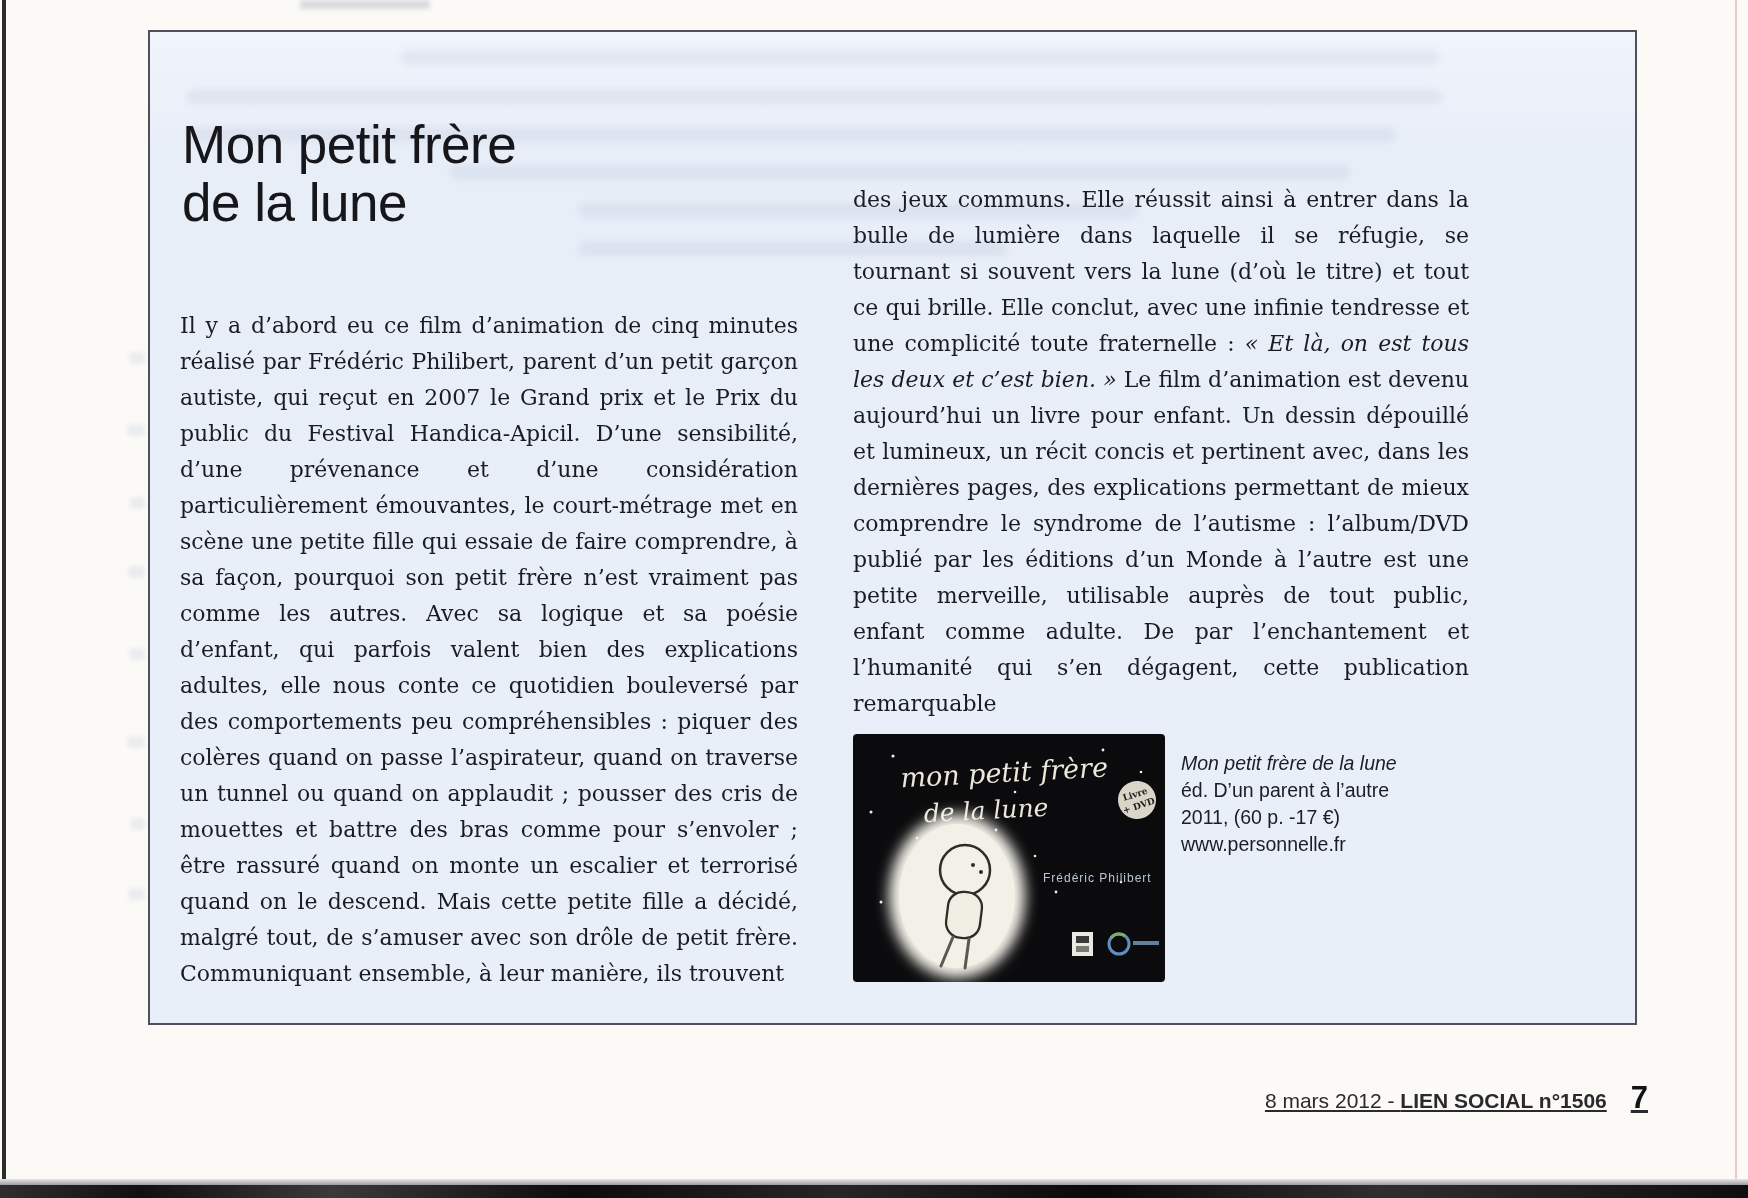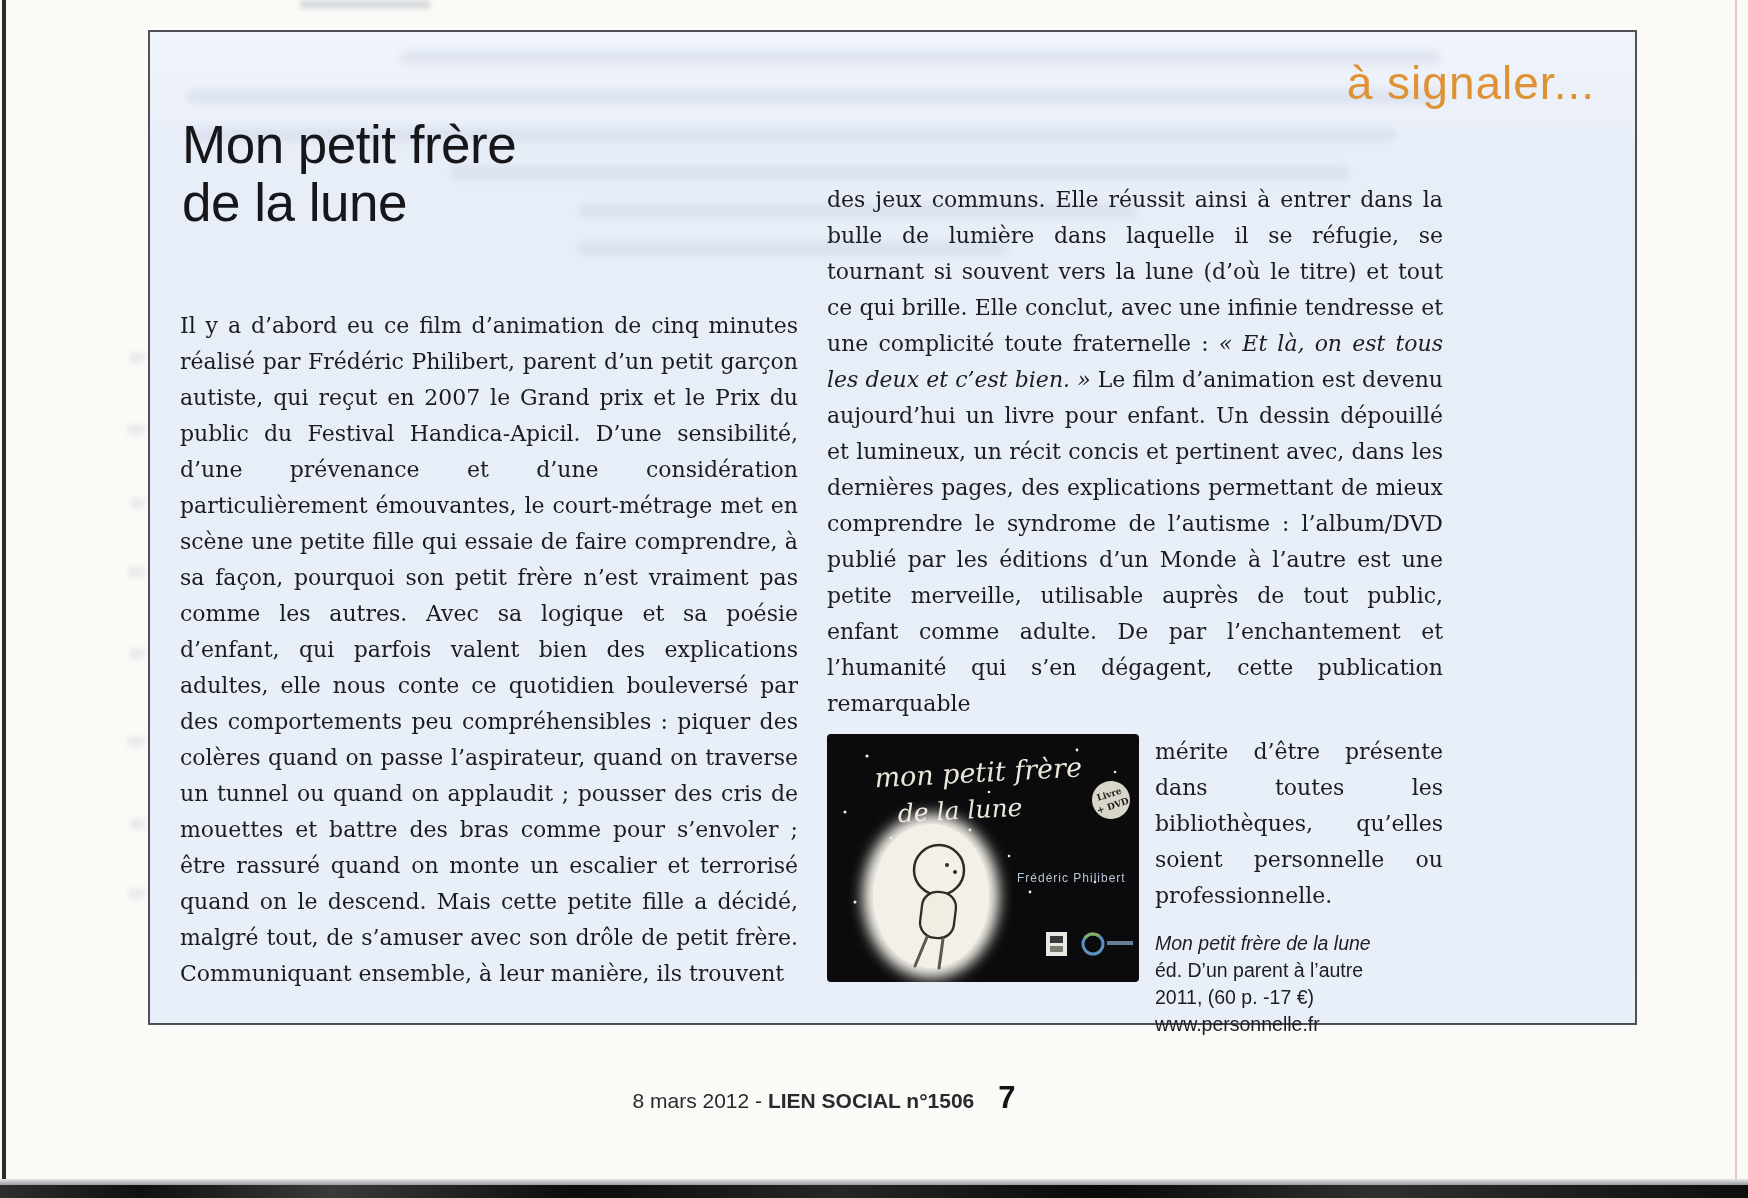--- a/index.html
+++ b/index.html
@@ -42,38 +42,38 @@
     position:absolute; left:32px; top:84px;
     font-size:53px; line-height:1.10; letter-spacing:-0.5px;
     color:#17171b; white-space:pre-line;
   }
 
   .col {
     font-family:"DejaVu Serif", serif;
     font-size:22px; line-height:36px; text-align:justify; color:#1b1b22;
   }
   .col-left  { position:absolute; left:30px;  top:276px; width:618px; }
-  .col-right { position:absolute; left:677px; top:150px; width:616px; }
+  .col-right { position:absolute; left:703px; top:150px; width:616px; }
   .quote-italic { font-style:italic; }
 
   .media-row { display:flex; gap:16px; margin-top:12px; }
   .book-cover { width:312px; height:248px; flex:0 0 auto; }
   .side-col { width:288px; }
 
   .book-details {
     margin-top:16px; text-align:left;
     font-family:"Liberation Sans", sans-serif;
     font-size:19.5px; line-height:27px; color:#1c1c24;
   }
   .bd-title { font-style:italic; }
 
   .page-footer {
     position:absolute; left:0; top:1080px; width:1648px;
-    display:flex; justify-content:center; align-items:baseline;
-    font-size:21px; color:#2a2a2e;
+    display:flex; justify-content:flex-end; align-items:baseline;
+    font-size:21px; color:#2a2a2e;text-decoration:underline;
   }
   .page-footer .mag { font-weight:bold; white-space:pre; }
   .page-footer .issue { white-space:pre; }
   .page-footer .page-num { font-weight:bold; font-size:31px; margin-left:24px; color:#141418; }
 </style>
 </head>
 <body>
 
 <div class="scan-left-line"></div>
 <div class="scan-right-line"></div>
@@ -90,21 +90,20 @@
 
 <div class="content-box">
 
   <div class="ghost" style="top:18px;  left:250px; width:1040px;"></div>
   <div class="ghost" style="top:57px;  left:36px;  width:1256px;"></div>
   <div class="ghost" style="top:95px;  left:36px;  width:1210px;"></div>
   <div class="ghost" style="top:133px; left:300px; width:900px;"></div>
   <div class="ghost" style="top:171px; left:428px; width:560px;"></div>
   <div class="ghost" style="top:209px; left:428px; width:430px;"></div>
 
-  <div class="section-label">à signaler...</div>
 
   <h1 class="article-title" style="margin:0; font-weight:normal;">Mon petit frère
 de la lune</h1>
 
   <div class="col col-left">Il y a d’abord eu ce film d’animation de cinq minutes réalisé par Frédéric Philibert, parent d’un petit garçon autiste, qui reçut en 2007 le Grand prix et le Prix du public du Festival Handica-Apicil. D’une sensibilité, d’une prévenance et d’une considération particulièrement émouvantes, le court-métrage met en scène une petite fille qui essaie de faire comprendre, à sa façon, pourquoi son petit frère n’est vraiment pas comme les autres. Avec sa logique et sa poésie d’enfant, qui parfois valent bien des explications adultes, elle nous conte ce quotidien bouleversé par des comportements peu compréhensibles : piquer des colères quand on passe l’aspirateur, quand on traverse un tunnel ou quand on applaudit ; pousser des cris de mouettes et battre des bras comme pour s’envoler ; être rassuré quand on monte un escalier et terrorisé quand on le descend. Mais cette petite fille a décidé, malgré tout, de s’amuser avec son drôle de petit frère. Communiquant ensemble, à leur manière, ils trouvent</div>
 
   <div class="col col-right">
     <span>des jeux communs. Elle réussit ainsi à entrer dans la bulle de lumière dans laquelle il se réfugie, se tournant si souvent vers la lune (d’où le titre) et tout ce qui brille. Elle conclut, avec une infinie tendresse et une complicité toute fraternelle : </span><span class="quote-italic">« Et là, on est tous les deux et c’est bien. »</span><span> Le film d’animation est devenu aujourd’hui un livre pour enfant. Un dessin dépouillé et lumineux, un récit concis et pertinent avec, dans les dernières pages, des explications permettant de mieux comprendre le syndrome de l’autisme : l’album/DVD publié par les éditions d’un Monde à l’autre est une petite merveille, utilisable auprès de tout public, enfant comme adulte. De par l’enchantement et l’humanité qui s’en dégagent, cette publication remarquable</span>
 
     <div class="media-row">
@@ -159,21 +158,20 @@
           <rect x="219" y="198" width="21" height="24" fill="#e9e9e4"></rect>
           <rect x="223" y="202" width="13" height="7" fill="#3a3a3a"></rect>
           <rect x="223" y="212" width="13" height="6" fill="#7a7a72"></rect>
           <circle cx="266" cy="210" r="10" fill="none" stroke="#5d8fc0" stroke-width="3"></circle>
           <path d="M258 204 A10 10 0 0 1 272 202" stroke="#7fae5f" stroke-width="3" fill="none"></path>
           <rect x="280" y="207" width="26" height="4" fill="#7b9cba" opacity="0.8"></rect>
         </g>
       </svg>
 
       <div class="side-col">
-        <div>mérite d’être présente dans toutes les bibliothèques, qu’elles soient personnelle ou professionnelle.</div>
         <div class="book-details">
           <div class="bd-title">Mon petit frère de la lune</div>
           <div>éd. D’un parent à l’autre</div>
           <div>2011, (60 p. -17 €)</div>
           <div>www.personnelle.fr</div>
         </div>
       </div>
     </div>
   </div>
 </div>

